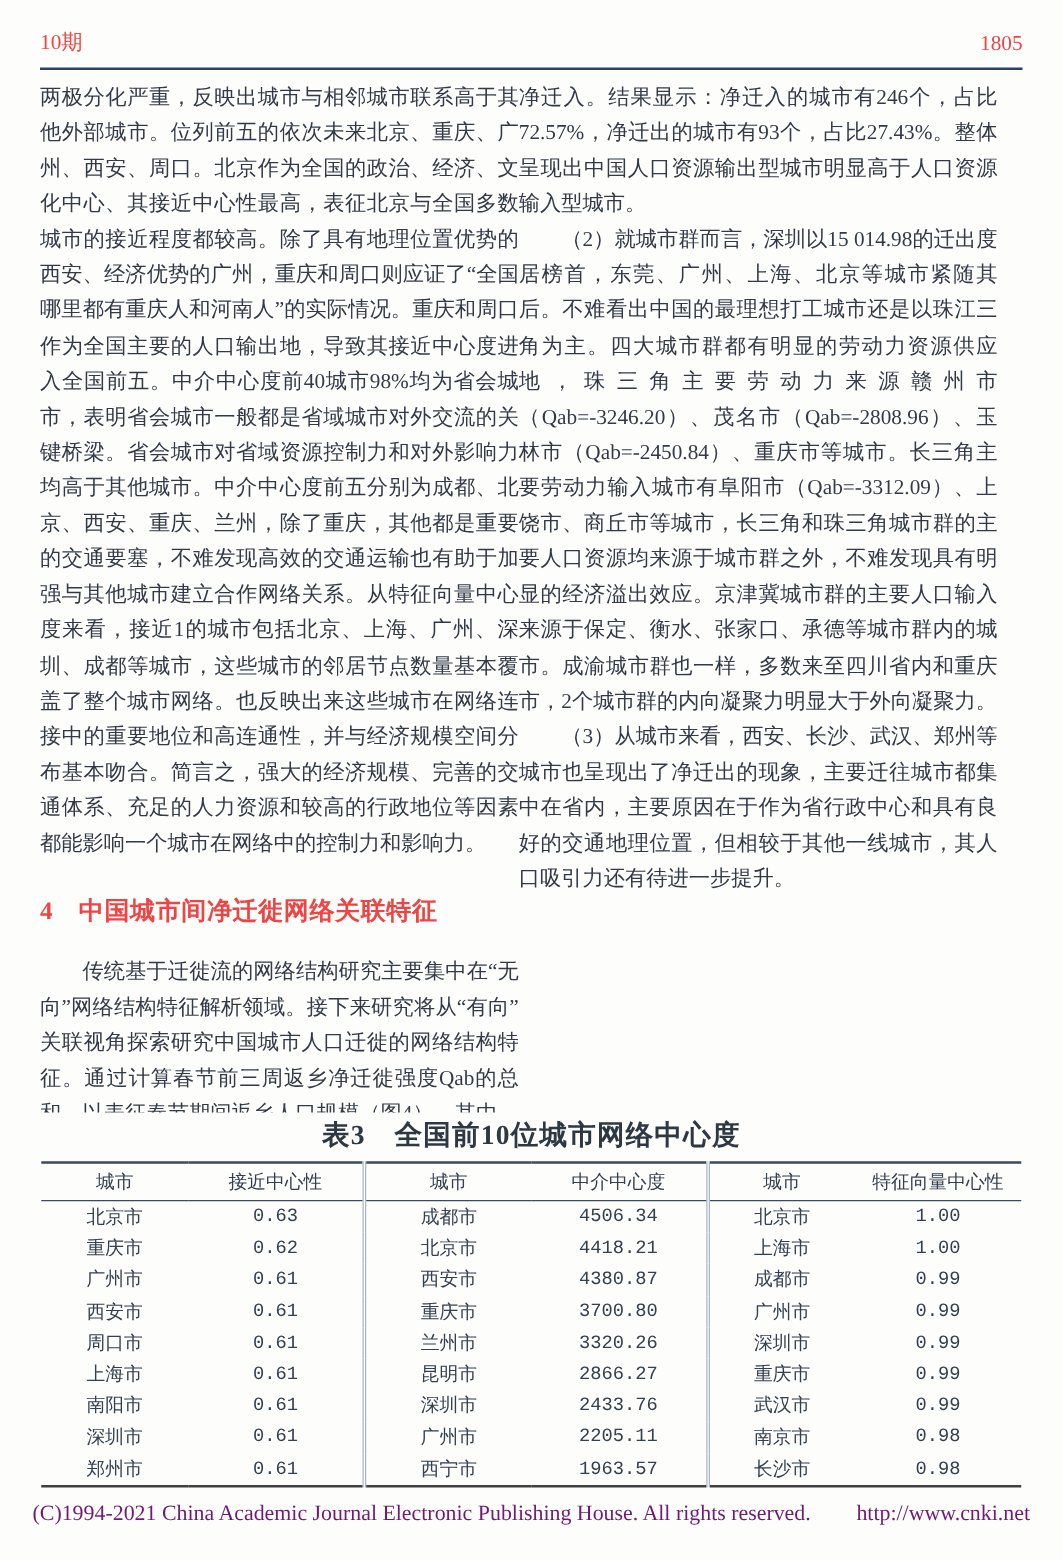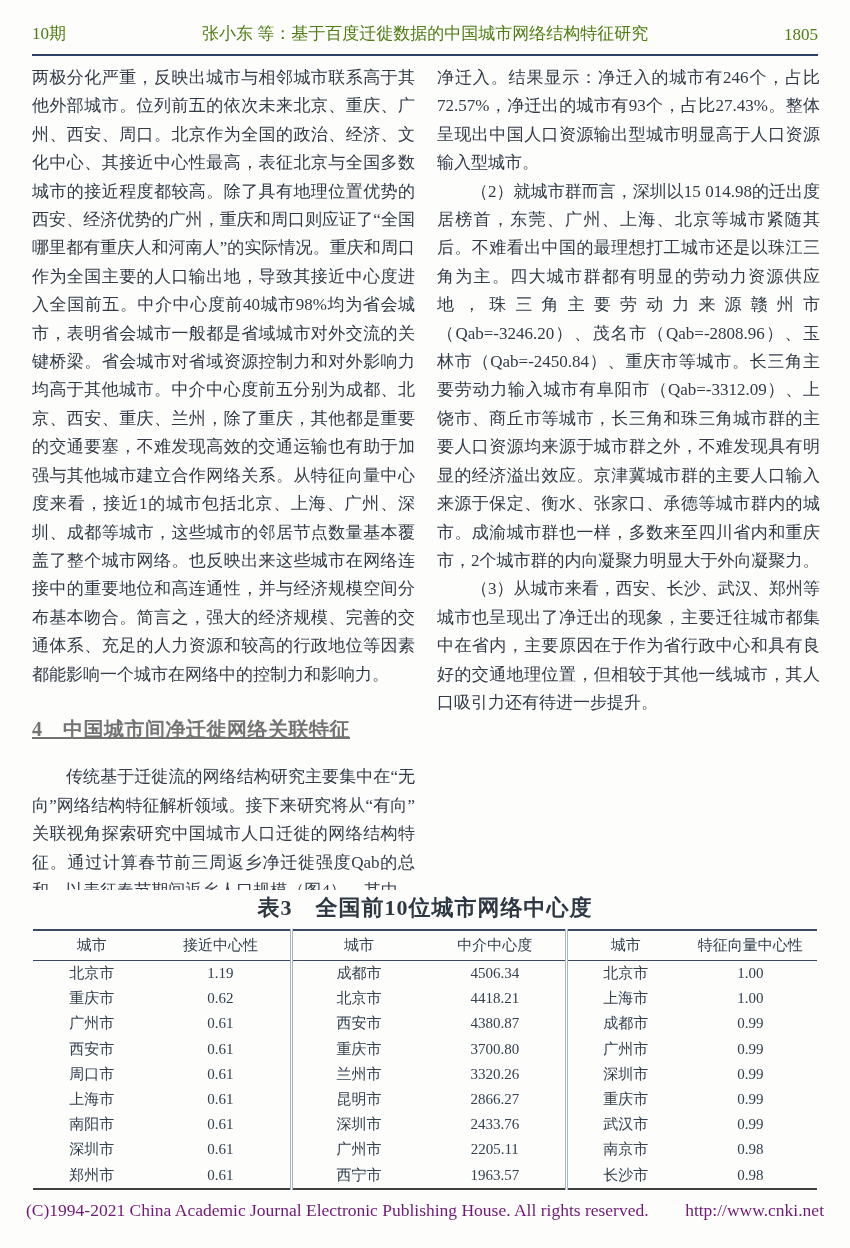--- a/index.html
+++ b/index.html
@@ -7,69 +7,68 @@
     width:850px;height:1248px;position:relative;
     background:#fdfdfc;
     font-family:"Liberation Serif","DejaVu Serif",serif;
     color:#313a46;
     overflow:hidden;
   }
   
   .page-header{
     position:absolute;top:22px;left:32px;right:32px;
     display:flex;justify-content:space-between;align-items:flex-end;
-    color:#4d7c0f;font-size:17px;
+    color:#ef4444;font-size:17px;
     border-bottom:2px solid #2d4167;
     padding-bottom:9px;
   }
   .page-header .jtitle{flex:1;text-align:center;}
   
   .columns{
     position:absolute;top:64px;left:32px;width:788px;height:826px;
-    display:flex;gap:22px;overflow:hidden;
+    display:flex;overflow:hidden;
   }
   .col{width:383px;font-size:17px;line-height:28.4px;text-align:justify;}
   .col p{margin:0;text-indent:2em;}
   .col p.cont{text-indent:0;}
   .section-heading{
-    font-size:20px;font-weight:bold;color:#737373;
-    margin:26px 0 20px 0;letter-spacing:.5px;text-decoration:underline;
+    font-size:20px;font-weight:bold;color:#ef4444;
+    margin:26px 0 20px 0;letter-spacing:.5px;
   }
   
   .table-section{position:absolute;top:893px;left:33px;width:784px;}
   .tcap{ text-align:center;font-weight:bold;color:#2e3843;}
   .tcap-zh{font-size:22px;margin-bottom:6px;letter-spacing:1px;}
   .tcap-en{font-size:16px;margin-bottom:10px;}
   table.ctable{
     width:100%;border-collapse:collapse;
     font-size:15px;color:#33404e;
     border-top:2.5px solid #3c4a61;
     border-bottom:2px solid #404040;
   }
   table.ctable th{
     font-weight:normal;padding:5px 2px;
     border-bottom:1.5px solid #3c4a61;
   }
-  table.ctable td{padding:3.1px 2px;text-align:center;}
+  table.ctable td{padding:3.1px 2px;text-align:center;font-family:Liberation Mono, monospace;}
   table.ctable th{text-align:center;}
   .gsep{border-left:3px double #a9b6c2;}
   
   .watermark{
     position:absolute;top:1200px;left:26px;right:26px;
     display:flex;justify-content:space-between;
     color:#701a75;font-size:17.5px;
     pointer-events:none;
   }
 </style>
 </head>
 <body>
 
 <div class="page-header">
   <span>10期</span>
-  <span class="jtitle">张小东 等：基于百度迁徙数据的中国城市网络结构特征研究</span>
   <span>1805</span>
 </div>
 
 <div class="columns">
   <div class="col">
     <p class="cont">两极分化严重，反映出城市与相邻城市联系高于其他外部城市。位列前五的依次未来北京、重庆、广州、西安、周口。北京作为全国的政治、经济、文化中心、其接近中心性最高，表征北京与全国多数城市的接近程度都较高。除了具有地理位置优势的西安、经济优势的广州，重庆和周口则应证了“全国哪里都有重庆人和河南人”的实际情况。重庆和周口作为全国主要的人口输出地，导致其接近中心度进入全国前五。中介中心度前40城市98%均为省会城市，表明省会城市一般都是省域城市对外交流的关键桥梁。省会城市对省域资源控制力和对外影响力均高于其他城市。中介中心度前五分别为成都、北京、西安、重庆、兰州，除了重庆，其他都是重要的交通要塞，不难发现高效的交通运输也有助于加强与其他城市建立合作网络关系。从特征向量中心度来看，接近1的城市包括北京、上海、广州、深圳、成都等城市，这些城市的邻居节点数量基本覆盖了整个城市网络。也反映出来这些城市在网络连接中的重要地位和高连通性，并与经济规模空间分布基本吻合。简言之，强大的经济规模、完善的交通体系、充足的人力资源和较高的行政地位等因素都能影响一个城市在网络中的控制力和影响力。</p>
     <div class="section-heading">4　中国城市间净迁徙网络关联特征</div>
     <p>传统基于迁徙流的网络结构研究主要集中在“无向”网络结构特征解析领域。接下来研究将从“有向”关联视角探索研究中国城市人口迁徙的网络结构特征。通过计算春节前三周返乡净迁徙强度Qab的总和，以表征春节期间返乡人口规模（图4）。其中，Qab为正值时，表示该城市净迁出，反之则城市</p>
   </div>
   <div class="col">
@@ -97,21 +96,21 @@
         <th>接近中心性</th>
         <th class="gsep">城市</th>
         <th>中介中心度</th>
         <th class="gsep">城市</th>
         <th>特征向量中心性</th>
       </tr>
     </thead>
     <tbody>
       <tr>
         <td>北京市</td>
-        <td>1.19</td>
+        <td>0.63</td>
         <td class="gsep">成都市</td>
         <td>4506.34</td>
         <td class="gsep">北京市</td>
         <td>1.00</td>
       </tr>
       <tr>
         <td>重庆市</td>
         <td>0.62</td>
         <td class="gsep">北京市</td>
         <td>4418.21</td>

